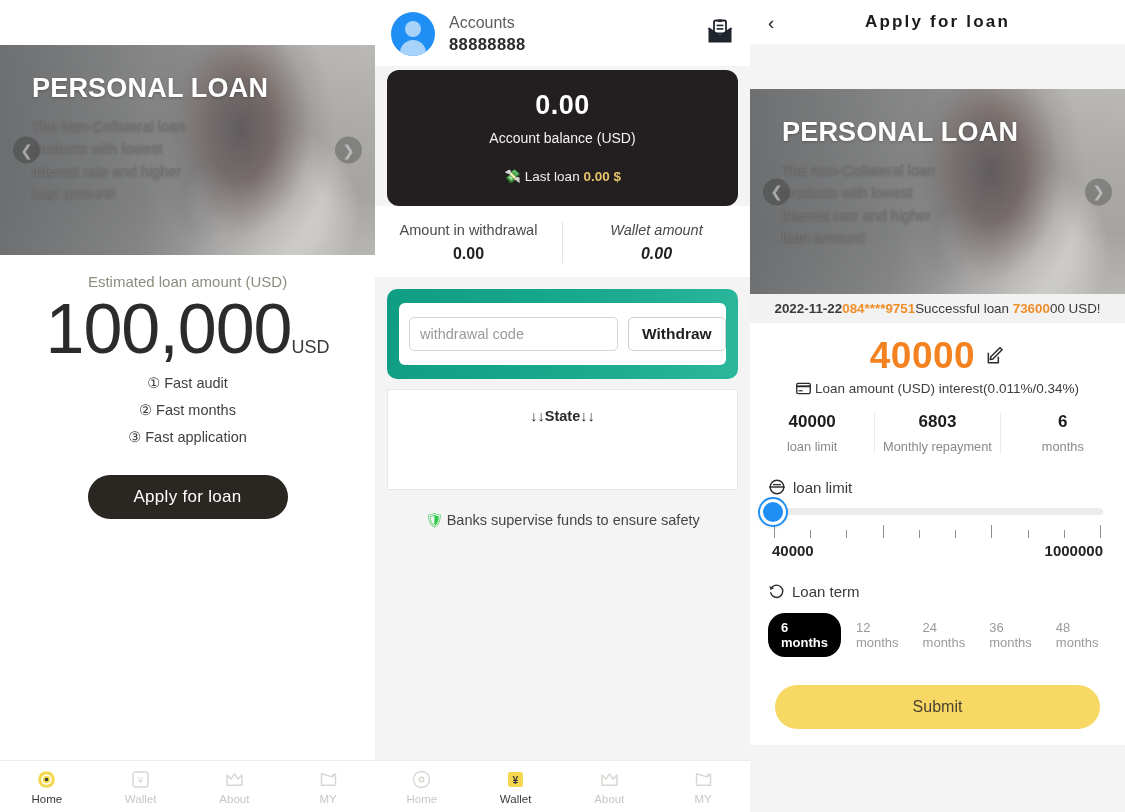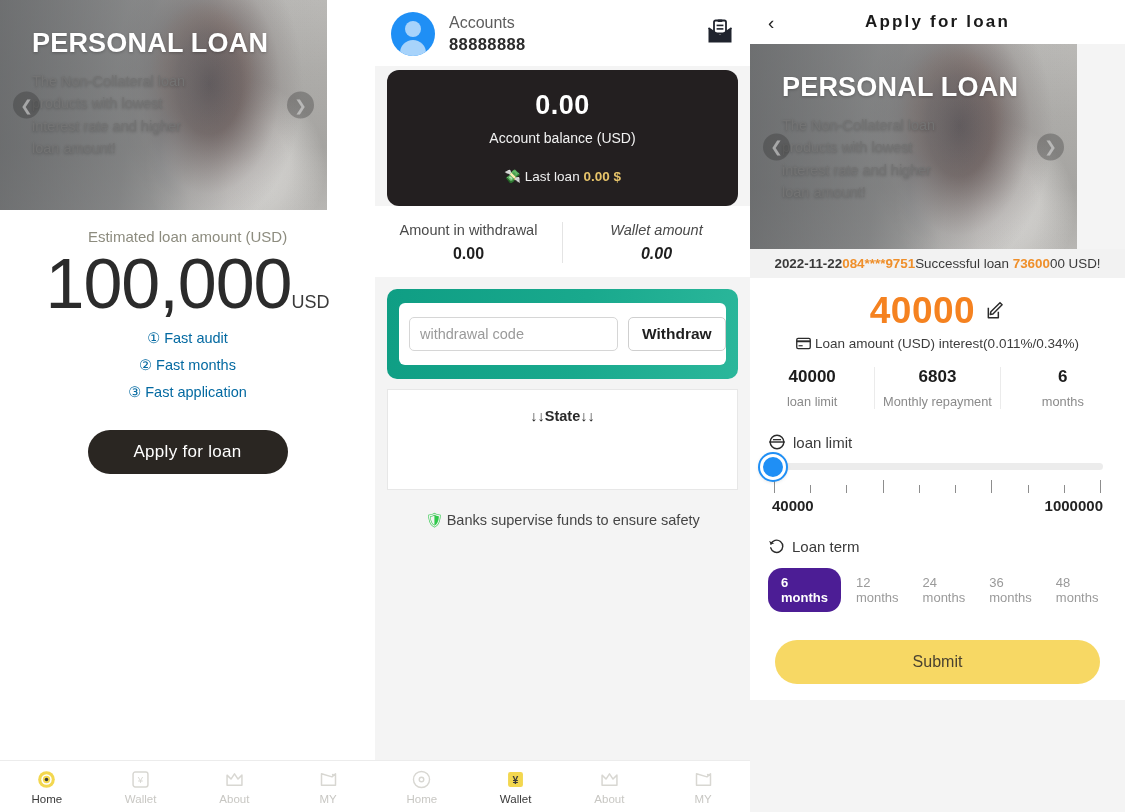--- a/index.html
+++ b/index.html
@@ -8,21 +8,21 @@
     font-family: "Liberation Sans", sans-serif;
     background: #ffffff;
     overflow: hidden;
   }
   .screen { display: flex; width: 1125px; height: 812px; }
   .panel { width: 375px; height: 812px; position: relative; overflow: hidden; background: #fff; }
   .panel.mid { background: #f4f4f4; }
   .panel.right { background: #f4f4f4; }
 
   
-  .banner { position: relative; width: 327px; overflow: hidden; }
+  .banner { position: relative; width: 375px; overflow: hidden; margin-top: 45px; }
   .banner .photo {
     position: absolute; inset: 0;
     background:
       linear-gradient(100deg, rgba(120,122,124,0.78) 0%, rgba(128,130,132,0.62) 42%, rgba(175,177,178,0.30) 62%, rgba(200,201,202,0.18) 100%),
       radial-gradient(ellipse 130px 200px at 64% 40%, #3a3033 0%, #5a4a48 25%, rgba(120,110,108,0.3) 55%, rgba(150,150,150,0) 72%),
       radial-gradient(ellipse 70px 90px at 62% 33%, #d9b49c 0%, #c89b82 45%, rgba(200,160,140,0) 75%),
       radial-gradient(ellipse 120px 120px at 72% 80%, #e7e5e2 0%, #cfcdc9 45%, rgba(200,200,200,0) 75%),
       radial-gradient(ellipse 40px 60px at 55% 72%, #b9bcc0 0%, #8e9194 50%, rgba(140,140,140,0) 80%),
       linear-gradient(180deg, #b9b7b3 0%, #a8a6a2 35%, #9e9c98 70%, #b4b2ae 100%);
   }
@@ -37,21 +37,21 @@
     display: flex; align-items: center; justify-content: center;
     color: rgba(230,230,230,0.55); font-size: 15px; z-index: 4;
   }
   .car-arrow.left { left: 13px; }
   .car-arrow.right { right: 13px; }
 
   
   .est-label { text-align: center; color: #8d8c7f; font-size: 15px; margin-top: 18px; }
   .big-amount { text-align: center; margin-top: 4px; color: #2b2b2b; font-size: 70px; font-weight: 400; letter-spacing: -1px; line-height: 1.0; }
   .big-amount .unit { font-size: 18px; color: #3a3a3a; letter-spacing: 0; vertical-align: baseline; }
-  .feat { text-align: center; color: #0369a1; font-size: 14.5px; margin-top: 11px; }
+  .feat { text-align: center; color: #404040; font-size: 14.5px; margin-top: 11px; }
   .apply-btn {
     display: block; margin: 30px auto 0; width: 200px; height: 44px;
     background: #2a2622; color: #fff; border: none; border-radius: 23px;
     font-size: 17px; font-family: "Liberation Sans", sans-serif; cursor: pointer;
     letter-spacing: .3px;
   }
 
   
   .tabbar {
     position: absolute; bottom: 0; left: 0; width: 375px; height: 52px;
@@ -154,21 +154,21 @@
   .ticks { display: flex; justify-content: space-between; margin-top: 10px; padding: 0 2px; }
   .ticks i { display: block; width: 1px; background: #8d8d8d; }
   .ticks i.tall { height: 13px; }
   .ticks i.short { height: 8px; margin-top: 5px; }
   .sl-range { display: flex; justify-content: space-between; margin-top: 4px; font-size: 15px; color: #232323; font-weight: 600; }
 
   .terms { display: flex; align-items: center; gap: 6px; padding: 0 18px; margin-top: 13px; }
   .term {
     font-size: 13px; color: #9a9a9a; padding: 7px 9px; border-radius: 14px; cursor: pointer;
   }
-  .term.active { background: #4c1d95; color: #fff; font-weight: 700; padding: 7px 13px; }
+  .term.active { background: #000000; color: #fff; font-weight: 700; padding: 7px 13px; border-radius: 17px; }
 
   .submit-btn {
     display: block; margin: 28px auto 0; width: 325px; height: 44px;
     background: #f7d864; border: none; border-radius: 22px;
     font-size: 16px; color: #4a4230; cursor: pointer;
     font-family: "Liberation Sans", sans-serif;
   }
 </style>
 </head>
 <body>

